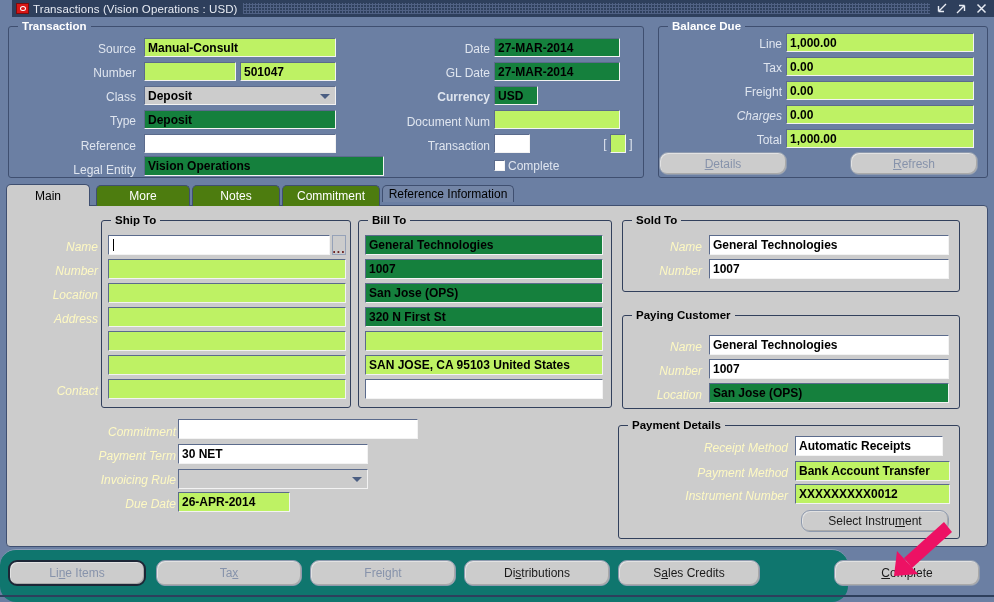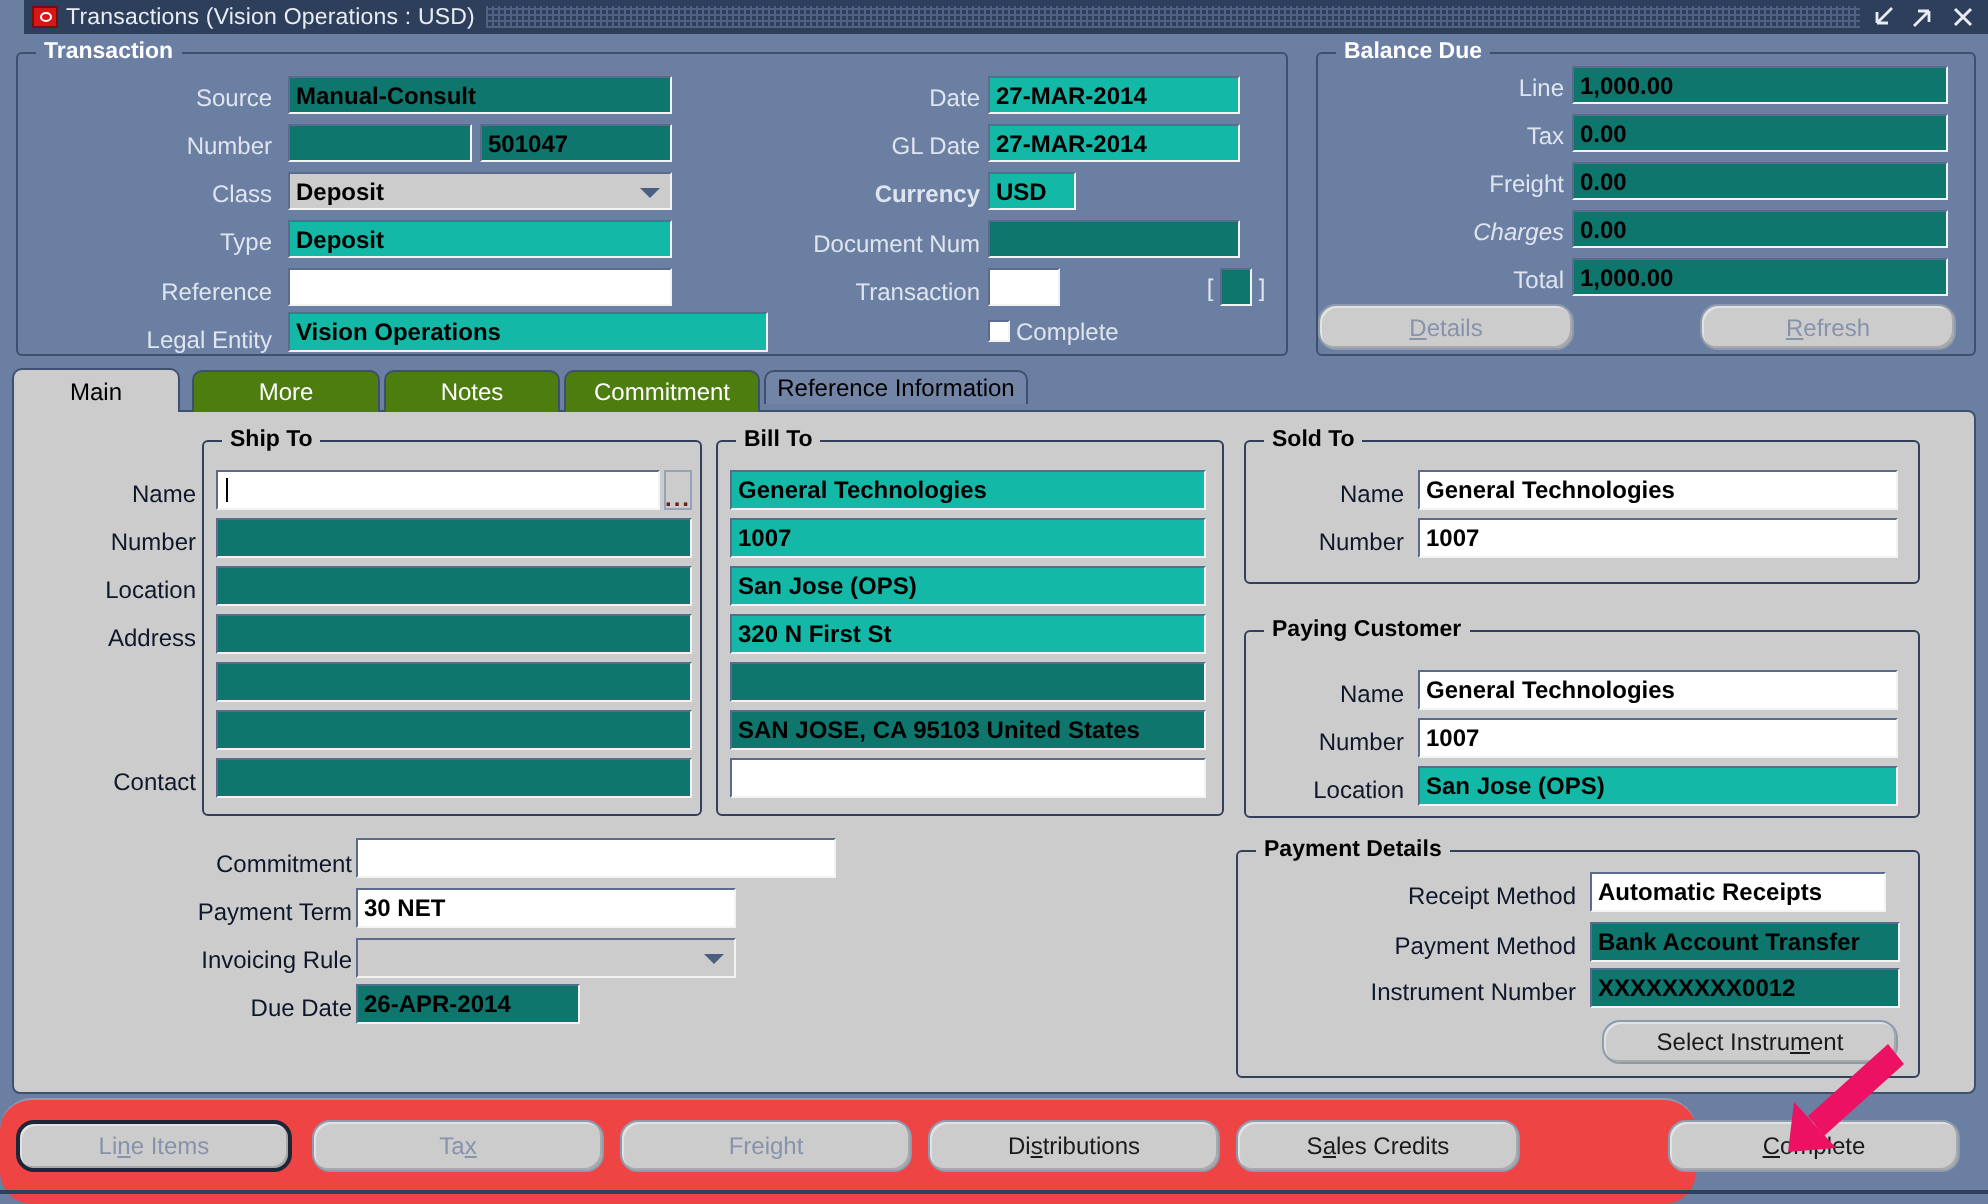--- a/index.html
+++ b/index.html
@@ -60,38 +60,38 @@
     white-space:nowrap;
   }
   .glabel.onblue { background:#6b7fa3; color:#ffffff; }
   .glabel.ongray { background:#cccccc; color:#000000; }
 
   .lbl {
     position:absolute; text-align:right;
     font-size:12px; white-space:nowrap;
   }
   .lbl.onblue { color:#dfe5ef; }
-  .lbl.ongray { color:#0f172a; }
+  .lbl.ongray { color:#fef9c3;font-style:italic; }
 
   .fld {
     position:absolute;
     border-top:1px solid #5b6b8c;
     border-left:1px solid #5b6b8c;
     border-right:1px solid #f3f3f3;
     border-bottom:1px solid #f3f3f3;
     font-size:12px;
     font-weight:bold;
     color:#000;
     padding:0 2px 0 3px;
     display:flex; align-items:center;
     overflow:hidden; white-space:nowrap;
     font-family:"Liberation Sans", sans-serif;
   }
-  .fld.gray   { background:#0f766e; }
-  .fld.yellow { background:#14b8a6; }
+  .fld.gray   { background:#bef264; }
+  .fld.yellow { background:#15803d; }
   .fld.white  { background:#ffffff; }
 
   .caret {
     display:inline-block; width:1px; height:12px;
     background:#000; margin-left:1px;
   }
 
   
   .combo {
     position:absolute;
@@ -168,21 +168,21 @@
     position:absolute; left:6px; top:205px;
     width:982px; height:342px;
     background:#cccccc;
     border:1px solid #3f4f70;
     border-radius:0 4px 4px 4px;
   }
 
   
   .footer {
     position:absolute; left:0; top:549px; width:848px; height:53px;
-    background:#ef4444;
+    background:#0f766e;
     border-top:1px solid #8e9cb8;
     border-radius:16px;
   }
   .footer:after{
     content:""; position:absolute;left:0;bottom:5px;width:994px;height:2px;
     background:#2e3f5c;
   }
 
   
   .arrow-ann {

